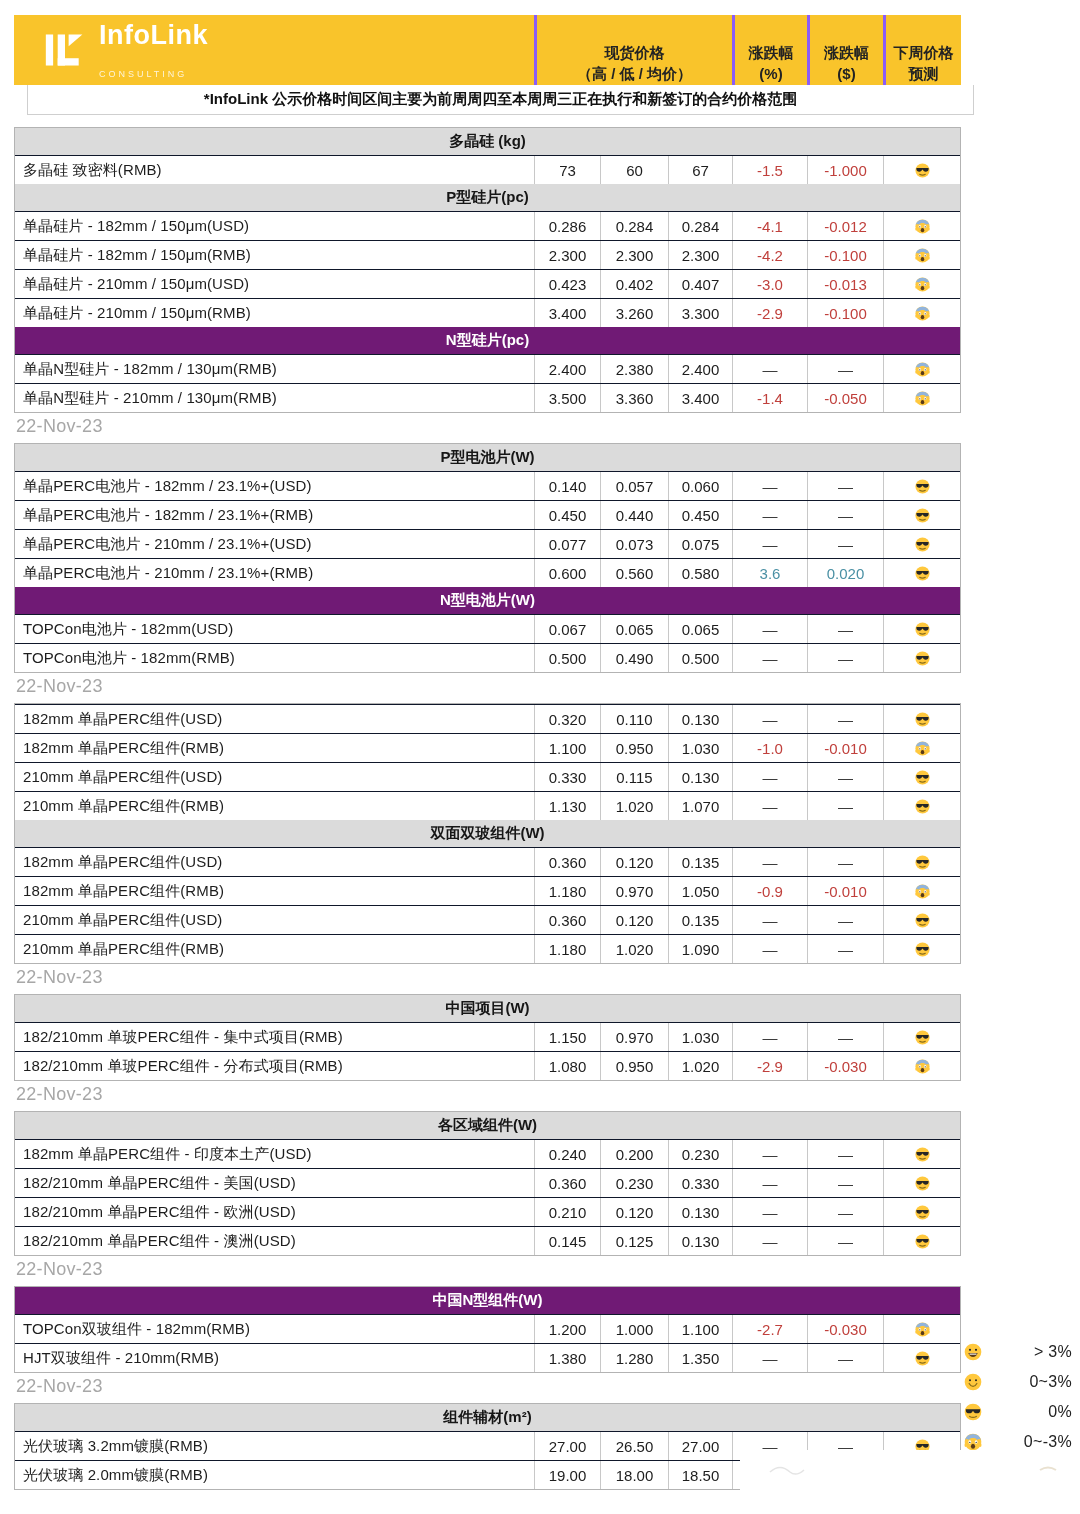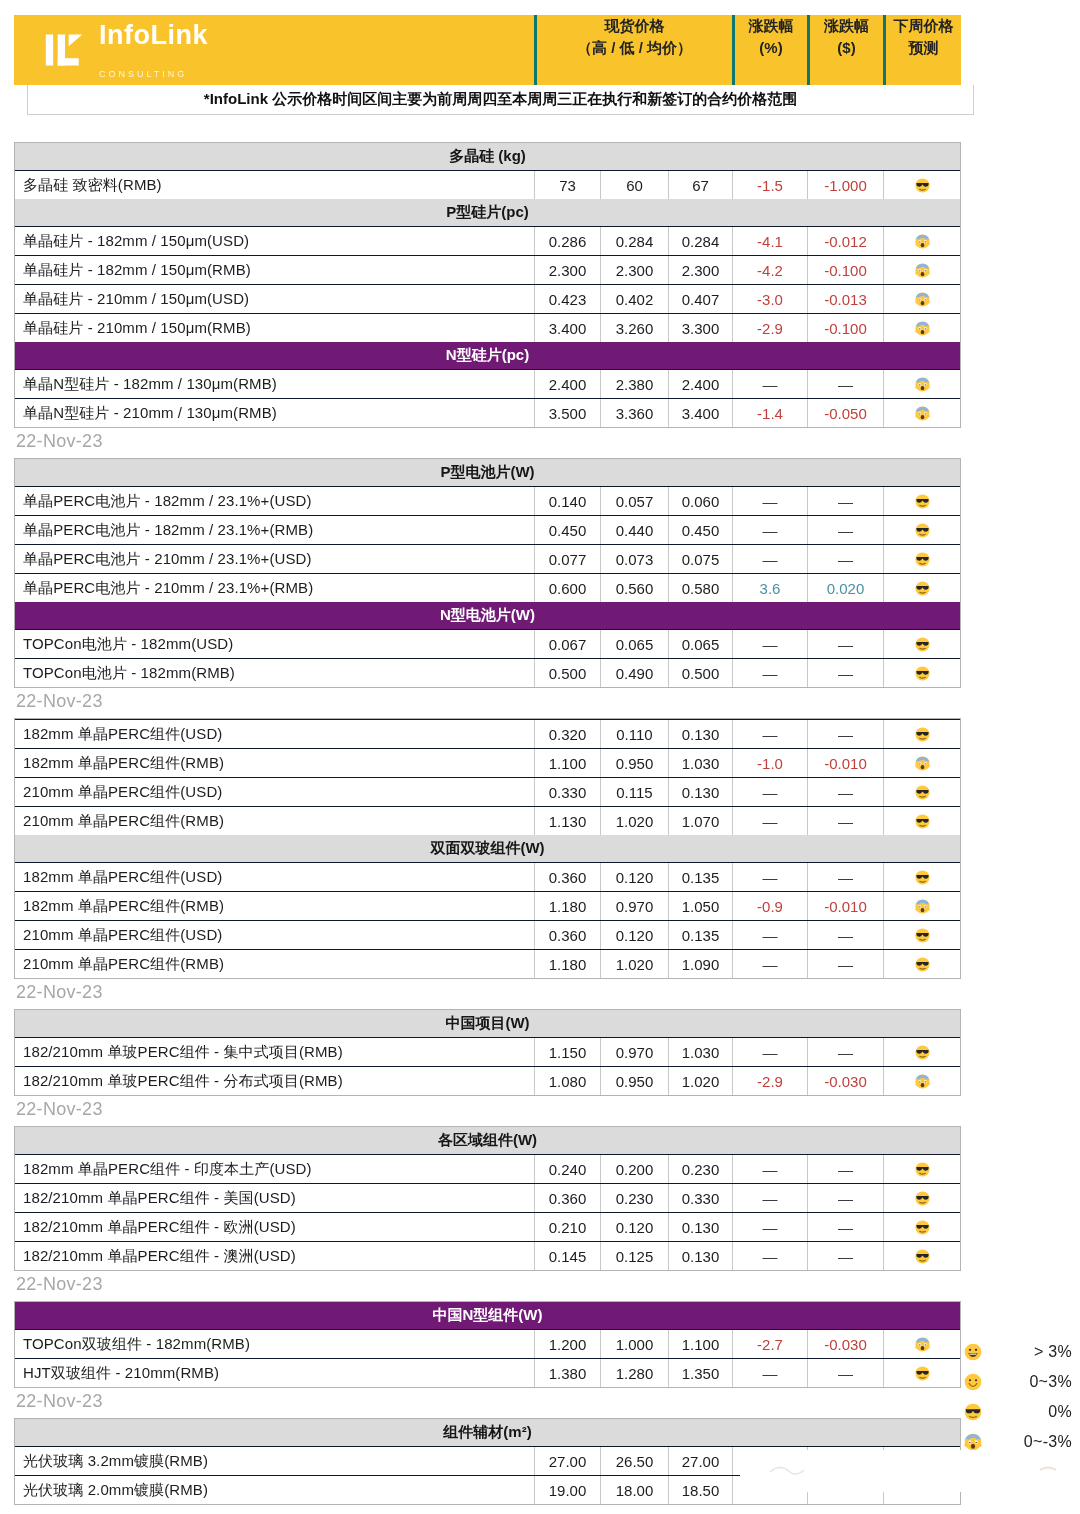--- a/index.html
+++ b/index.html
@@ -3,34 +3,34 @@
 <meta charset="utf-8">
 <style>
   html,body{margin:0;padding:0;background:#fff;}
   body{font-family:"Liberation Sans","DejaVu Sans",sans-serif;color:#1d1d1d;}
   .page{position:relative;width:1080px;height:1514px;background:#fff;overflow:hidden;}
 
   
   .topbar{position:absolute;left:14px;top:15px;width:947px;display:grid;
           grid-template-columns:520px 198px 75px 76px 78px;height:70px;}
   .topbar>div{background:#F9C42B;}
-  .topbar>.hcell{border-left:3px solid #0f766e;display:flex;flex-direction:column;
-          align-items:center;justify-content:flex-start;font-weight:700;font-size:15px;
+  .topbar>.hcell{border-left:3px solid #8b5cf6;display:flex;flex-direction:column;
+          align-items:center;justify-content:flex-end;font-weight:700;font-size:15px;
           line-height:1.45;color:#232323;text-align:center;}
   .logo-cell{display:flex;align-items:center;padding-left:30px;gap:13px;}
   .logo-text .brand{color:#fff;font-weight:700;font-size:27px;letter-spacing:.5px;line-height:1;}
   .logo-text .brand-sub{color:rgba(255,255,255,.82);font-size:9px;letter-spacing:3px;margin-top:20px;}
 
   
   .note{position:absolute;left:14px;top:85px;width:945px;height:29px;background:#fff;
         border:1px solid #cfcfcf;border-top:none;display:flex;align-items:center;
         justify-content:center;font-weight:700;font-size:15px;color:#111;margin-left:13px;}
 
   
-  #blocks{position:absolute;left:14px;top:132px;width:947px;}
+  #blocks{position:absolute;left:14px;top:117px;width:947px;}
   .block{margin-top:10px;}
   .tblock{border:1px solid #b3b3b3;background:#fff;}
   .shead{height:27px;background:#DBDBDB;display:flex;align-items:center;justify-content:center;
          font-weight:700;font-size:15px;color:#161616;}
   .shead.dark{background:#701a75;color:#fff;}
   .trow{display:grid;grid-template-columns:519px 66px 68px 64px 75px 76px 77px;height:28px;
         border-top:1px solid #0f172a;background:#fff;}
   .trow>div{display:flex;align-items:center;justify-content:center;border-left:1px solid #c8c8c8;
         font-size:15px;color:#1d1d1d;}
   .trow>.label{justify-content:flex-start;padding-left:8px;border-left:none;letter-spacing:.1px;}

